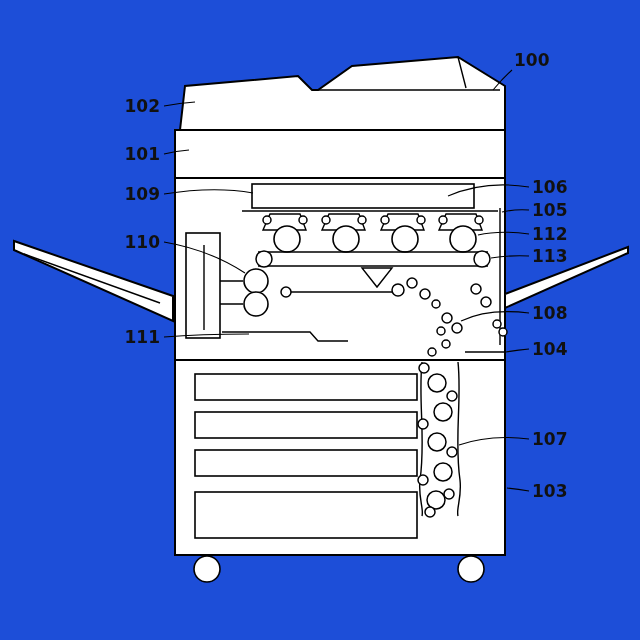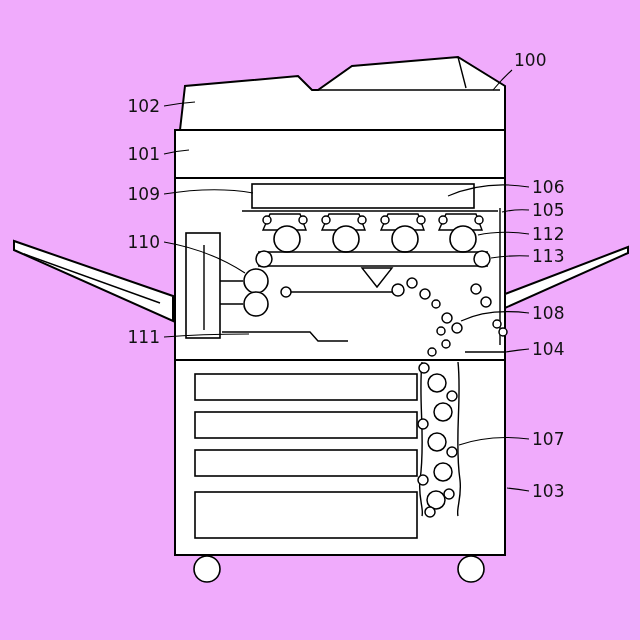--- a/index.html
+++ b/index.html
@@ -1,19 +1,20 @@
 <!DOCTYPE html>
 <html><head>
 <meta charset="utf-8">
 <style>
   html,body{margin:0;padding:0;background:#ffffff;}
   .stage{
-    position:relative;width:640px;height:640px;background:#f0abfc;
+    position:relative;width:640px;height:640px;background:#1d4ed8;
     font-family:"DejaVu Sans","Liberation Sans",sans-serif;
     overflow:hidden;
+    font-weight:bold;
   }
   svg{display:block;}
   .outline{fill:#ffffff;stroke:#000000;stroke-width:2;}
   .line{fill:none;stroke:#000000;stroke-width:2;}
   .thin{fill:none;stroke:#000000;stroke-width:1.4;}
   .part{fill:#ffffff;stroke:#000000;stroke-width:1.6;}
   .roller{fill:#ffffff;stroke:#000000;stroke-width:1.5;}
   .leader{fill:none;stroke:#000000;stroke-width:1.1;}
   .ref-label{font-size:17px;fill:#111111;}
 </style>

